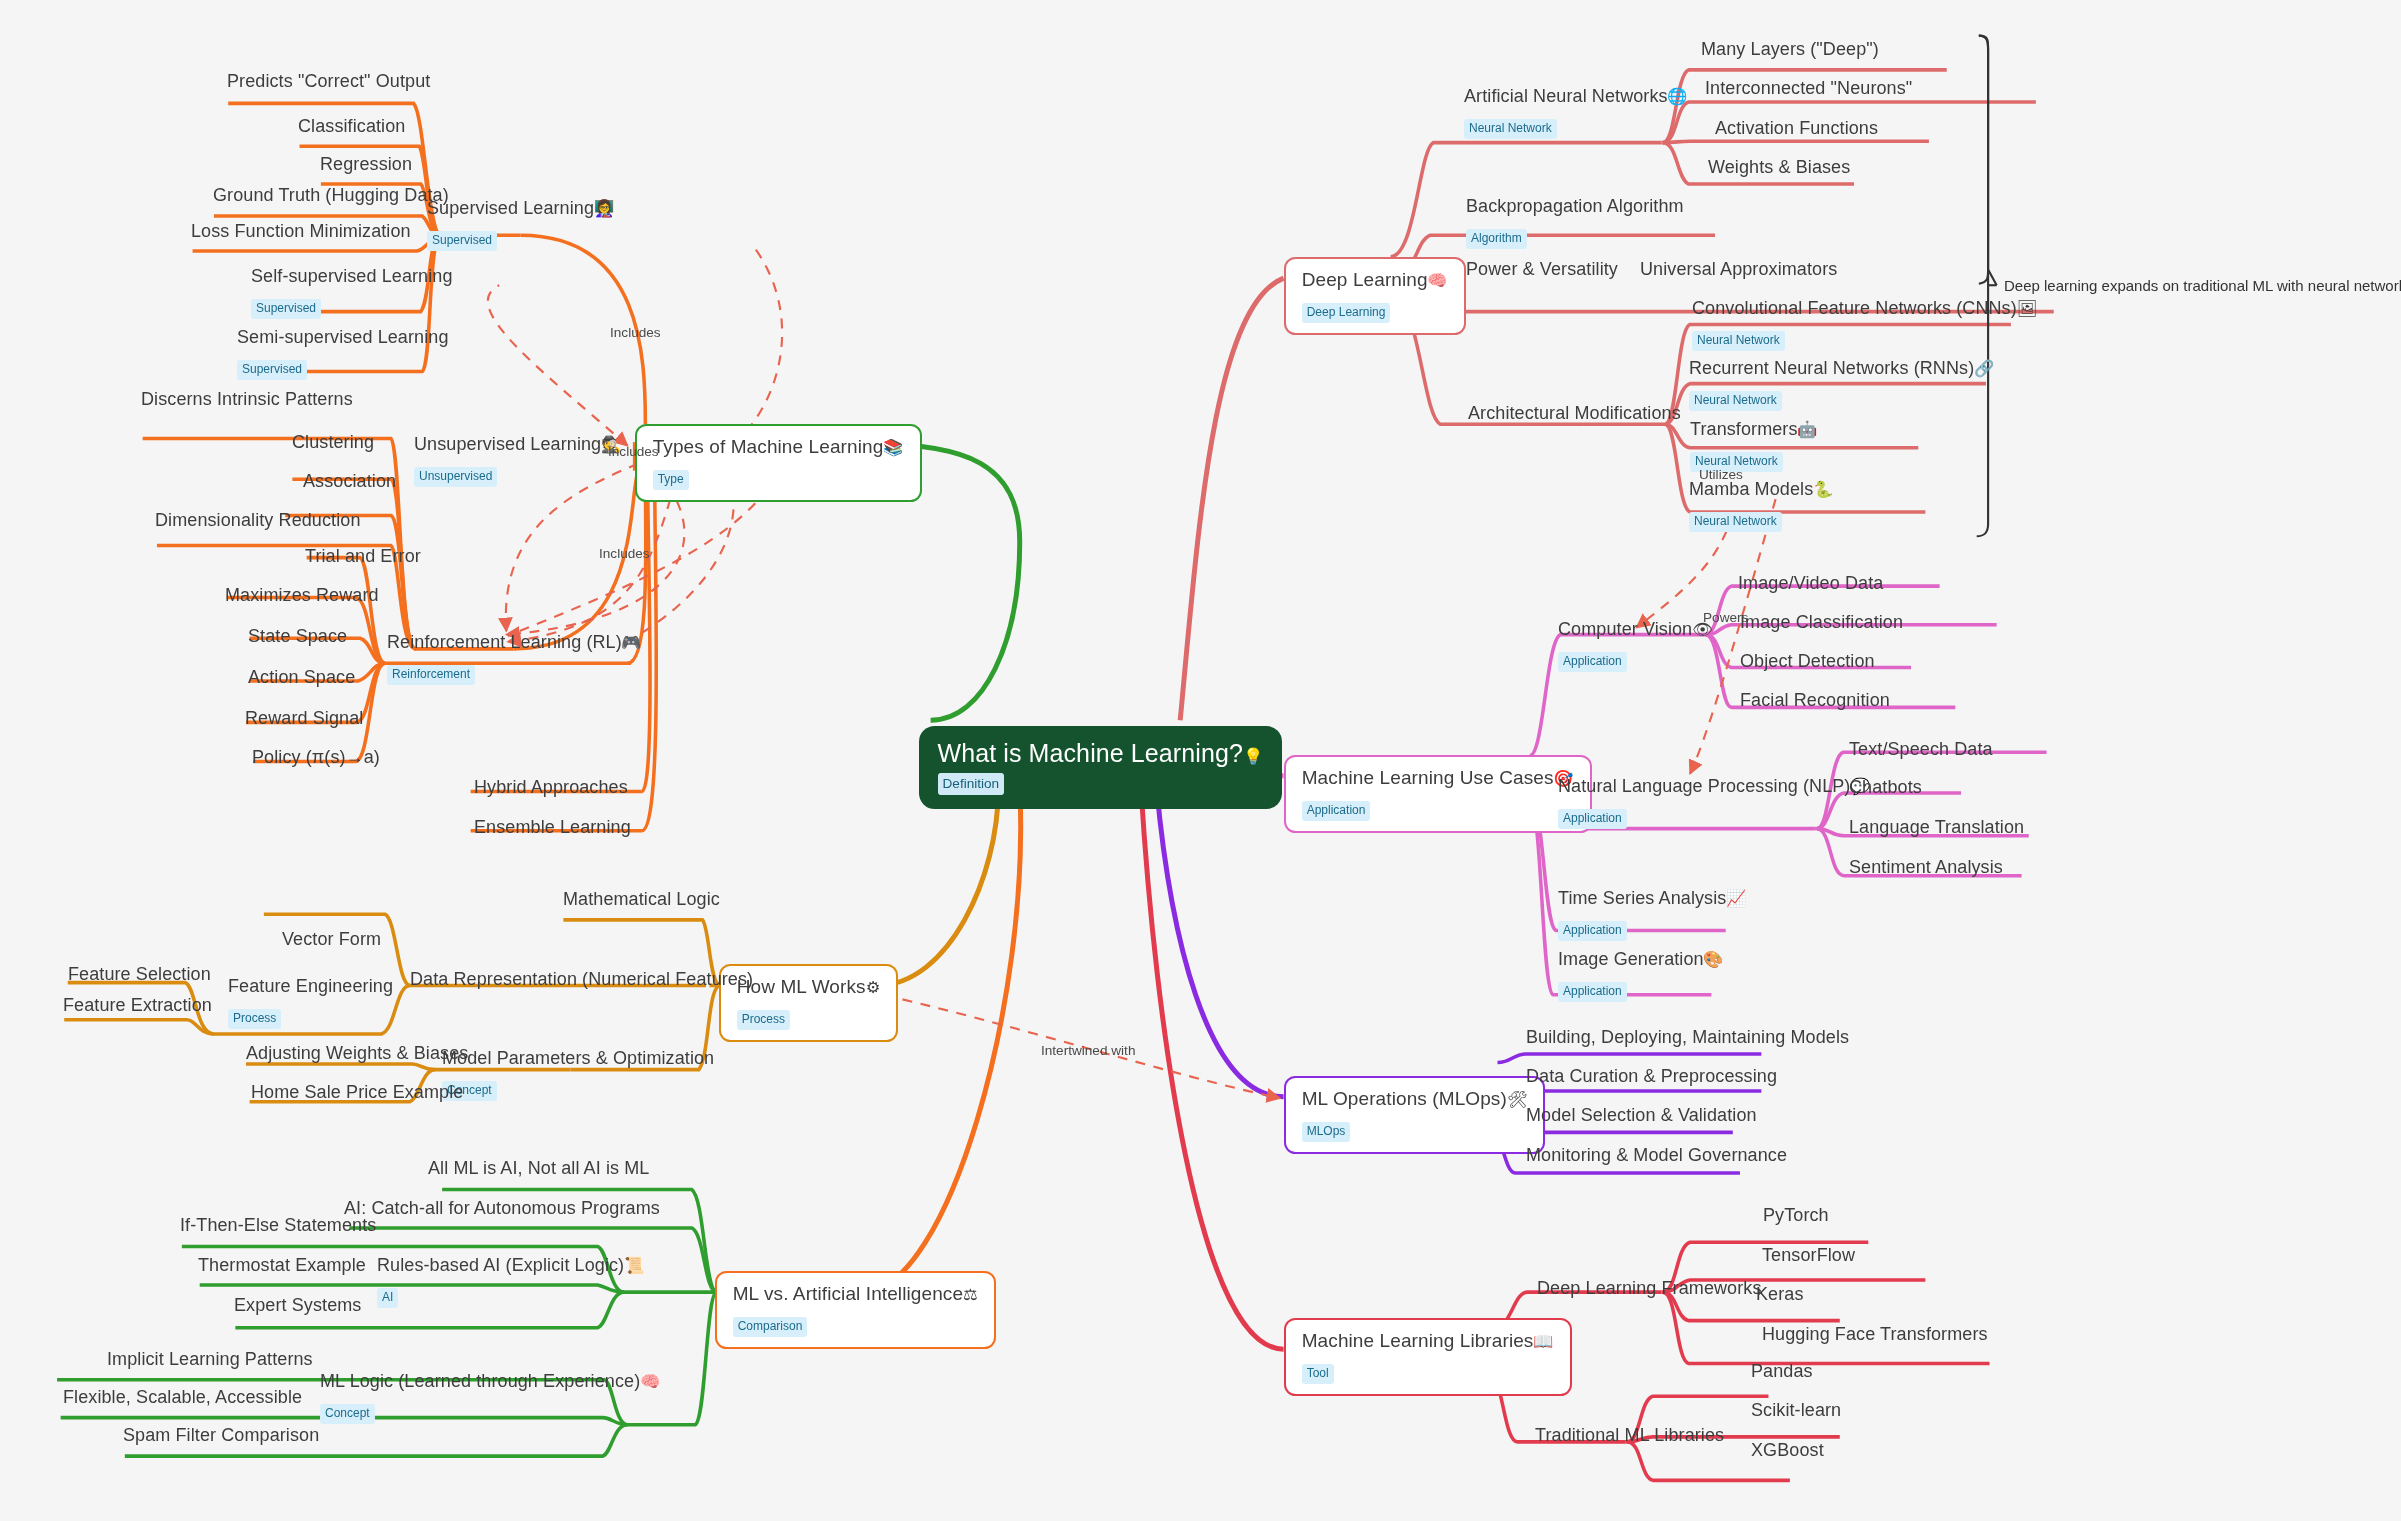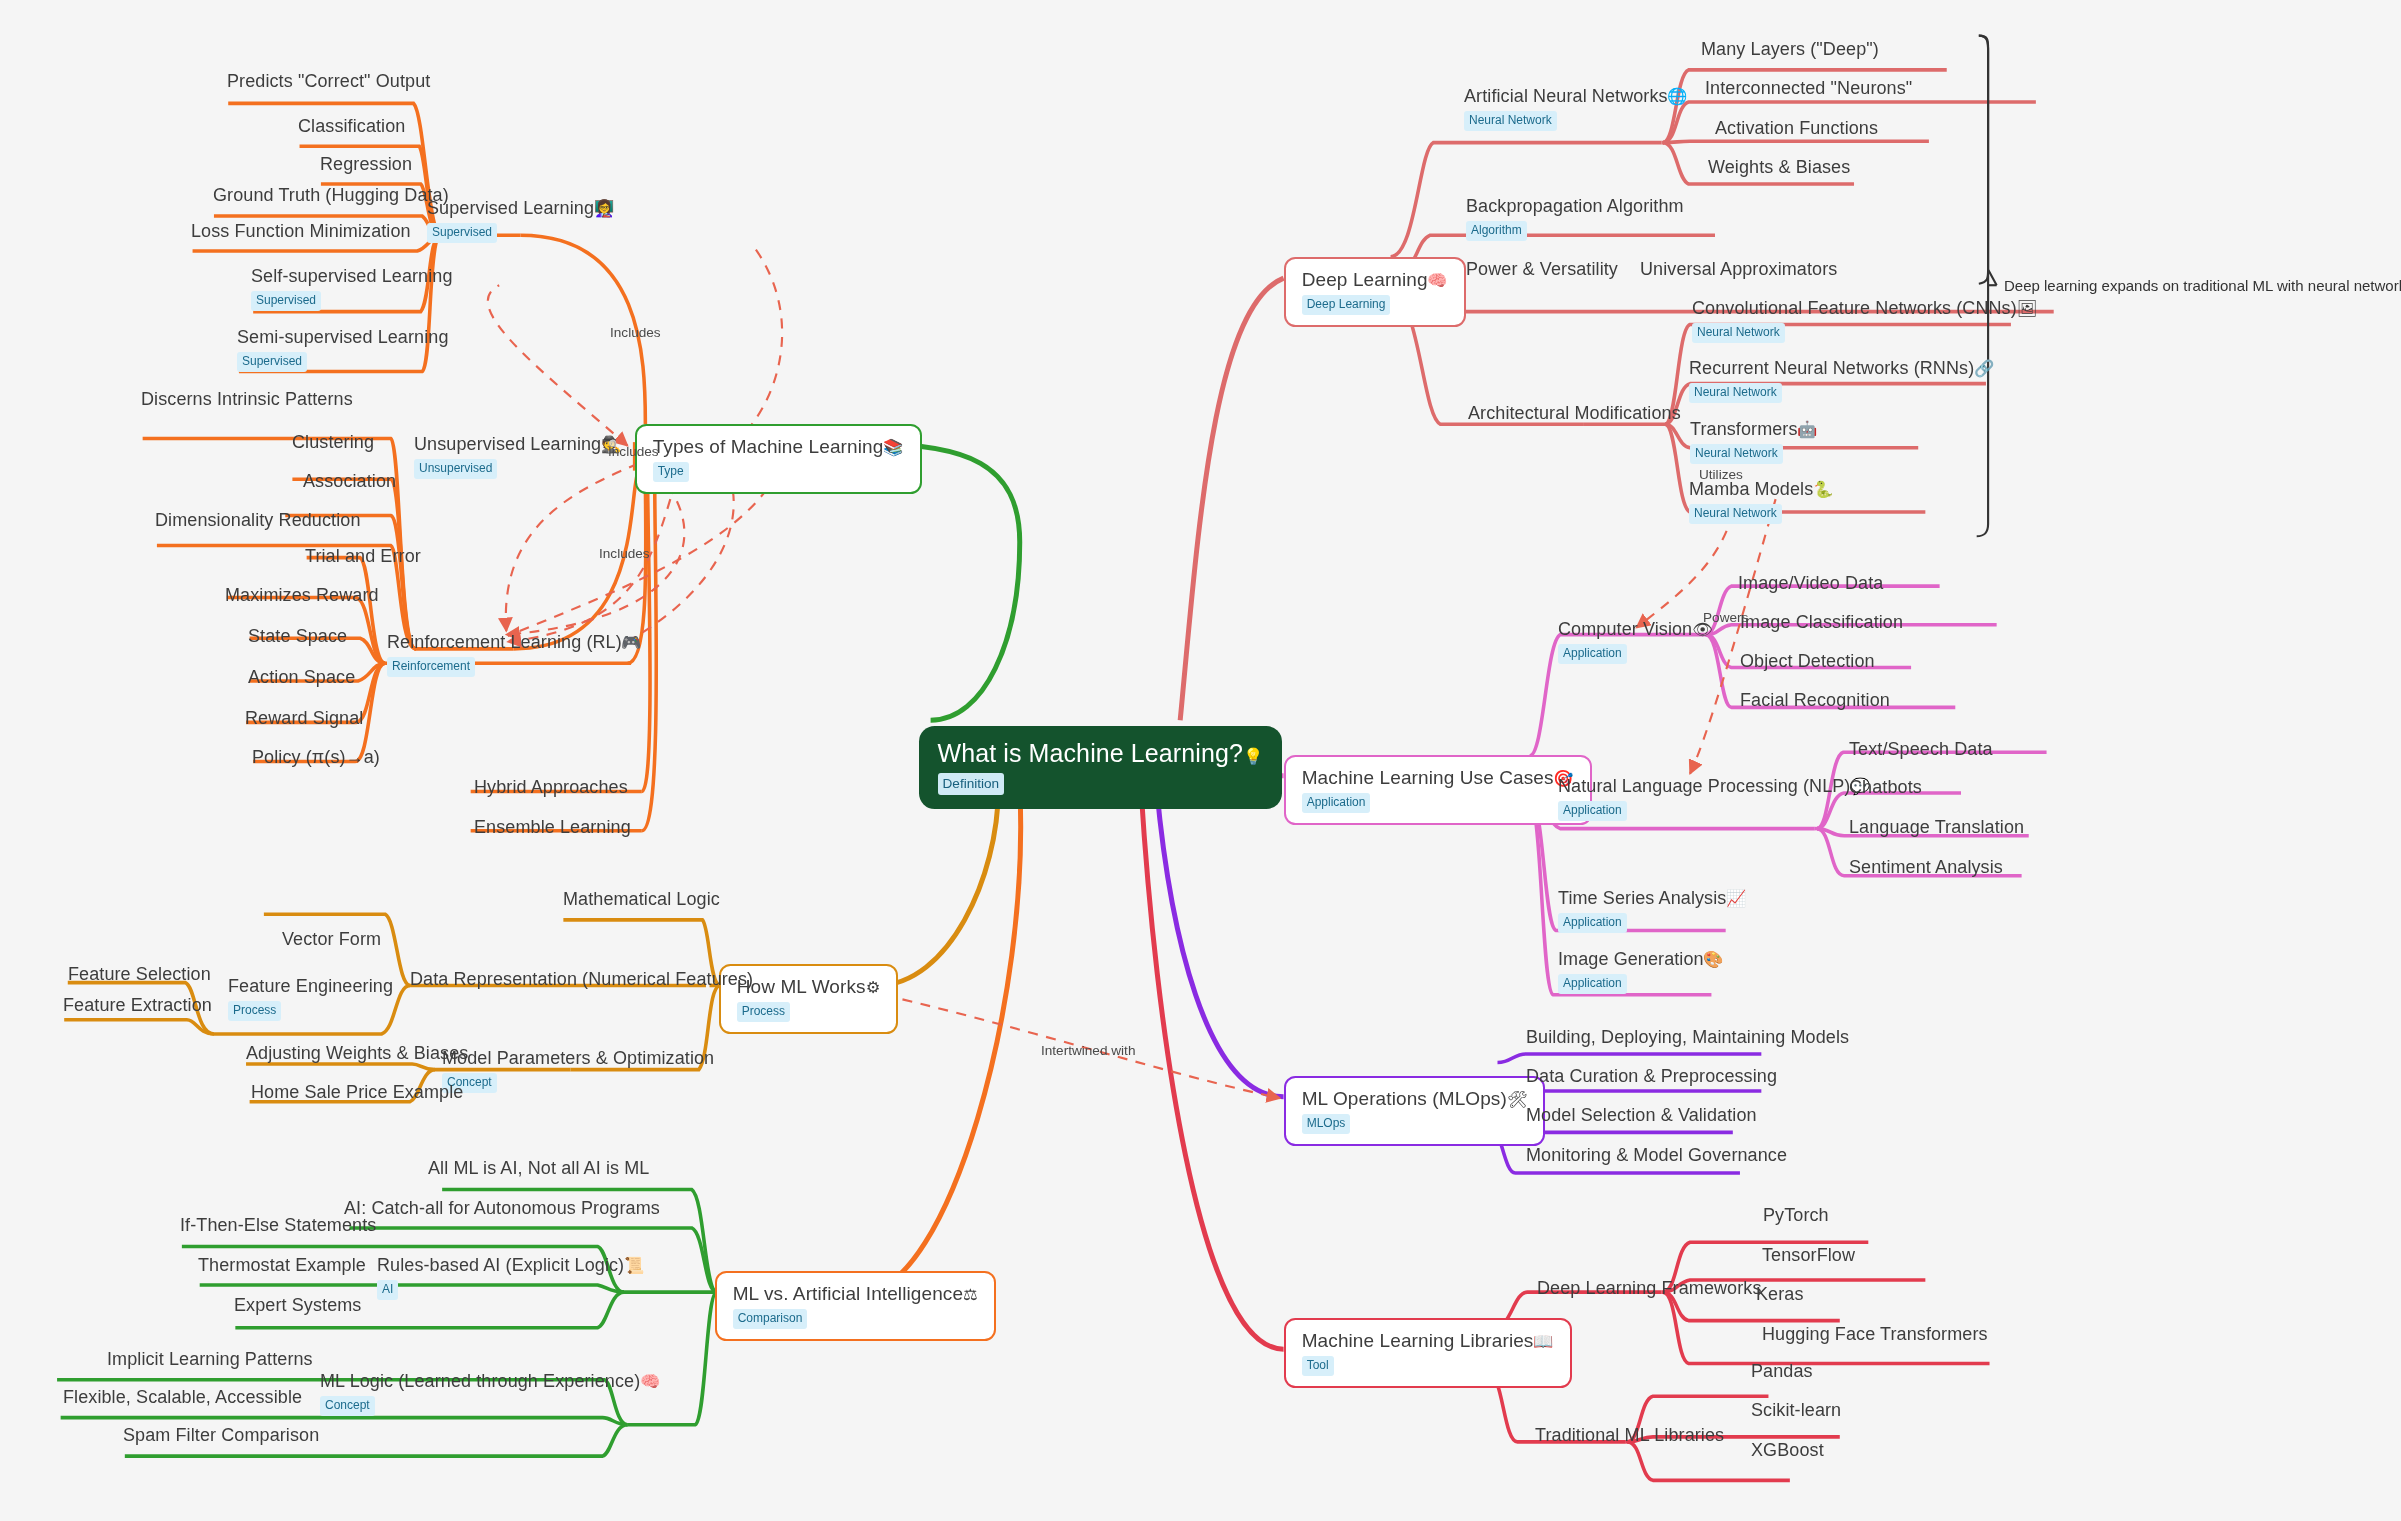--- a/index.html
+++ b/index.html
@@ -15,21 +15,21 @@
   svg#wires{position:absolute;left:0;top:0;width:2401px;height:1521px;pointer-events:none;}
 
   
   .node{position:absolute;white-space:nowrap;}
   .nlabel{
     font-size:18px;color:#3d3d3d;line-height:1.15;
     letter-spacing:0.1px;
   }
   .leaf .nlabel{font-size:18px;}
   .tag{
-    display:inline-block;margin-top:4px;
+    display:inline-block;margin-top:12px;
     background:#d7effa;color:#1c6b8c;
     font-size:12px;line-height:1;
     padding:3.6px 5px 4.3px 5px;border-radius:2.9px;
   }
   .emoji{font-size:16.4px;}
 
   
   .boxed{
     position:absolute;background:#ffffff;
     border:2.9px solid #888;border-radius:11.4px;

